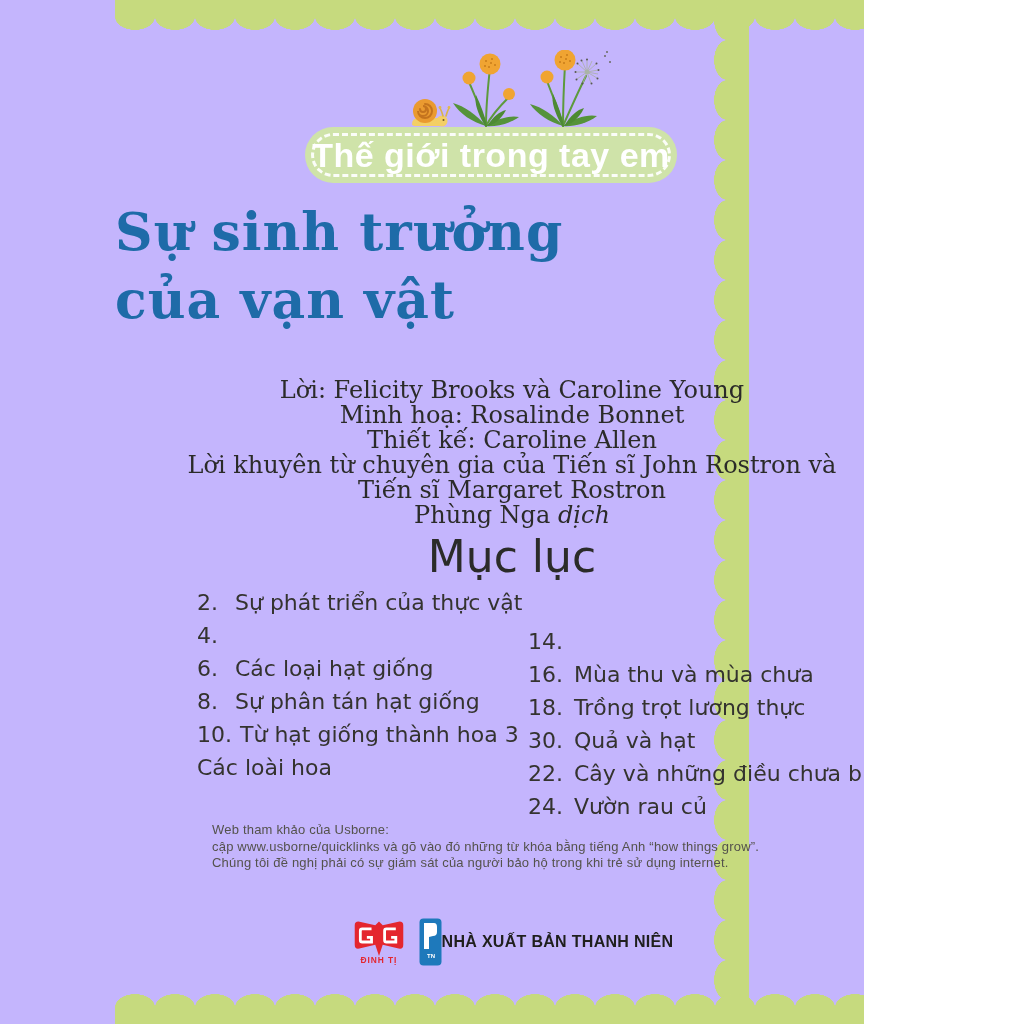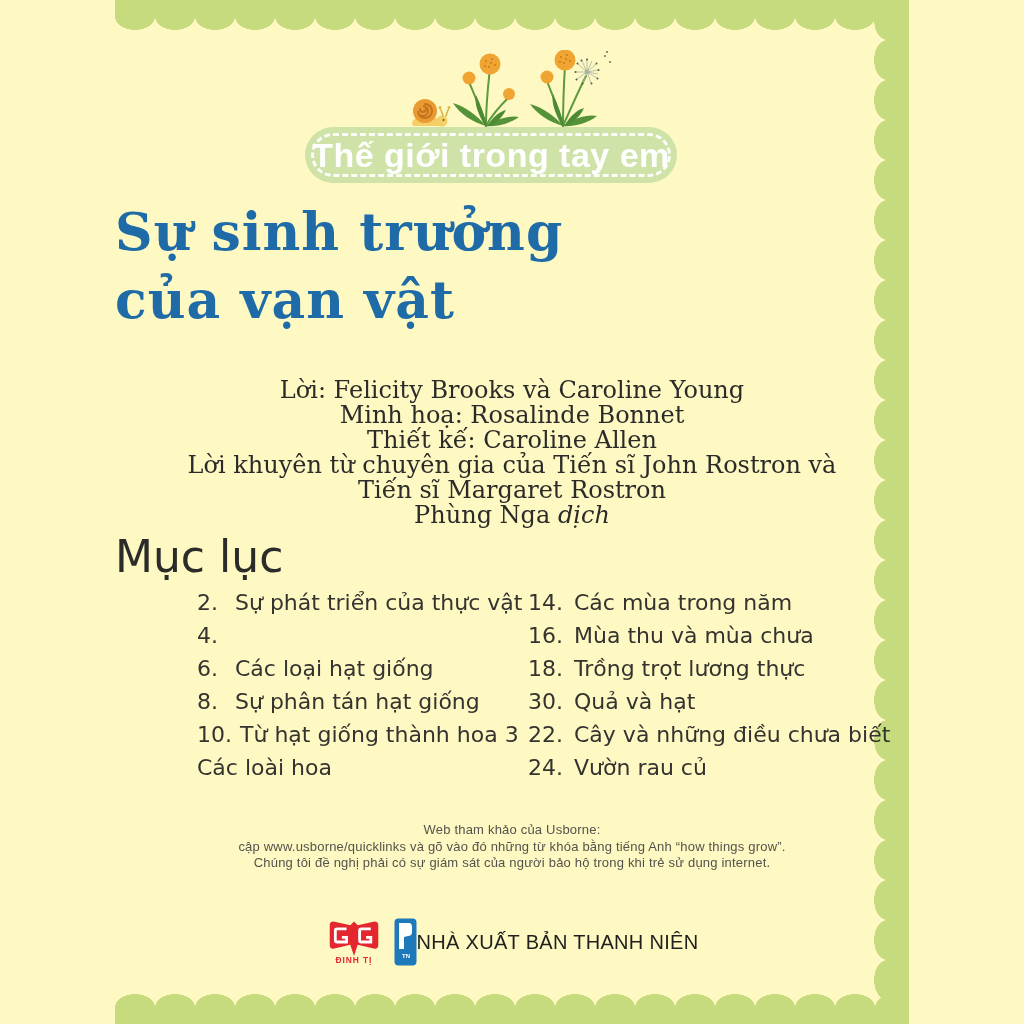--- a/index.html
+++ b/index.html
@@ -1,16 +1,16 @@
 <!DOCTYPE html>
 <html><head>
 <meta charset="utf-8">
 <style>
   html,body{margin:0;padding:0;background:#ffffff;}
-  .page{position:relative;width:1024px;height:1024px;background:#fef9c3;overflow:hidden;
+  .page{position:relative;width:864px;height:1024px;background:#c4b5fd;overflow:hidden;
         font-family:"Liberation Sans",sans-serif;}
 
   
   .frame-top{position:absolute;left:115px;top:0;width:794px;height:30px;
     background-image:
       linear-gradient(#c6da7e,#c6da7e),
       radial-gradient(20px 13px at 50% 0,#c6da7e 98%,rgba(198,218,126,0) 100%);
     background-size:100% 17px,40px 13px;
     background-position:0 0,0 17px;
     background-repeat:no-repeat,repeat-x;}
@@ -45,39 +45,39 @@
   .title{position:absolute;top:198px;left:0;width:100%;text-align:left;
     color:#1e6ba8;font-family:"DejaVu Serif",serif;font-weight:bold;
     font-size:52px;line-height:68px;letter-spacing:1px;}
 
   
   .credits{position:absolute;top:378px;left:0;width:100%;text-align:center;
     font-family:"DejaVu Serif",serif;font-size:24px;line-height:25px;color:#2b2b29;}
   .credits .italic{font-style:italic;margin-top:8px;}
 
   
-  .toc-heading{position:absolute;top:532px;left:0;width:100%;text-align:left;
+  .toc-heading{position:absolute;top:532px;left:0;width:100%;text-align:center;
     font-family:"DejaVu Sans",sans-serif;font-size:44px;line-height:50px;color:#2b2b29;}
   .toc{position:absolute;top:590px;left:0;width:100%;height:210px;}
   .toc-col{position:absolute;top:0;}
   .toc-col-left{left:82px;}
-  .toc-col-right{left:413px;}
+  .toc-col-right{left:413px;margin-top:39px;}
   .toc-row{display:flex;align-items:baseline;height:33px;
     font-family:"DejaVu Sans",sans-serif;font-size:22px;color:#34332f;}
   .toc-num:not(:empty){min-width:30px;margin-right:8px;}
   .toc-col-right .toc-num:not(:empty){min-width:38px;}
 
   
   .note{position:absolute;top:822px;left:50%;transform:translateX(-50%);width:600px;
-    text-align:center;font-size:13px;line-height:16.5px;color:#54524c;letter-spacing:.2px;}
+    font-size:13px;line-height:16.5px;color:#54524c;letter-spacing:.2px;}
 
   
   .footer{position:absolute;top:916px;left:0;width:100%;display:flex;
     align-items:center;justify-content:center;}
-  .publisher-name{font-size:20px;font-weight:normal;color:#1f1f1d;letter-spacing:.3px;margin-left:0;}
+  .publisher-name{font-size:16px;font-weight:bold;color:#1f1f1d;letter-spacing:.3px;margin-left:0;}
 </style>
 </head>
 <body>
 
 <div class="page">
 
   <div class="frame-top"></div>
   <div class="frame-right"></div>
   <div class="frame-bottom"></div>
 
@@ -213,21 +213,20 @@
           <span class="toc-title">Từ hạt giống thành hoa 3</span>
         </div>
         <div class="toc-row">
           <span class="toc-num"></span>
           <span class="toc-title">Các loài hoa</span>
         </div>
       </div>
       <div class="toc-col toc-col-right">
         <div class="toc-row">
           <span class="toc-num">14.</span>
-          <span class="toc-title">Các mùa trong năm</span>
         </div>
         <div class="toc-row">
           <span class="toc-num">16.</span>
           <span class="toc-title">Mùa thu và mùa chưa</span>
         </div>
         <div class="toc-row">
           <span class="toc-num">18.</span>
           <span class="toc-title">Trồng trọt lương thực</span>
         </div>
         <div class="toc-row">

